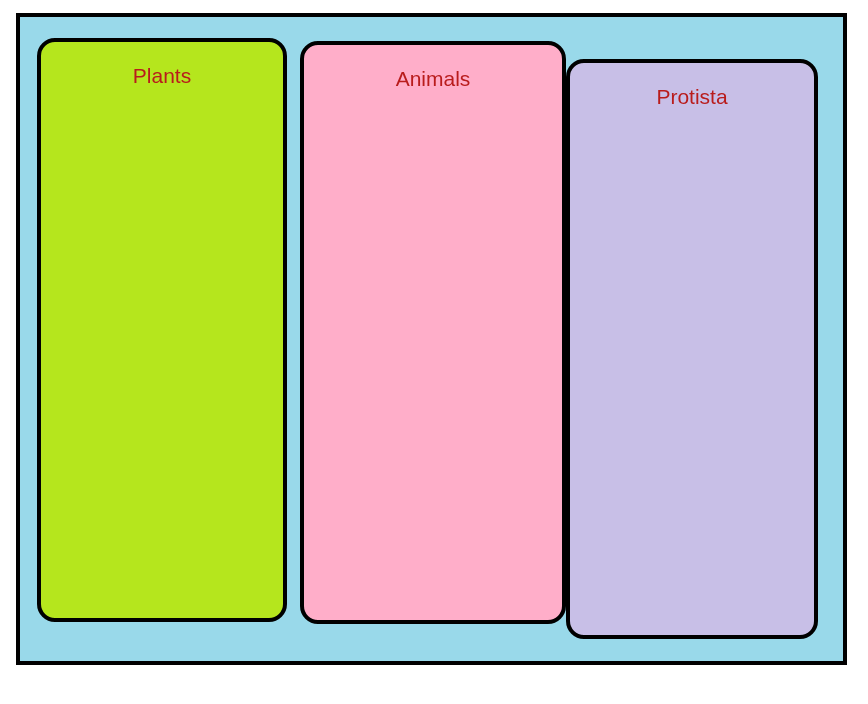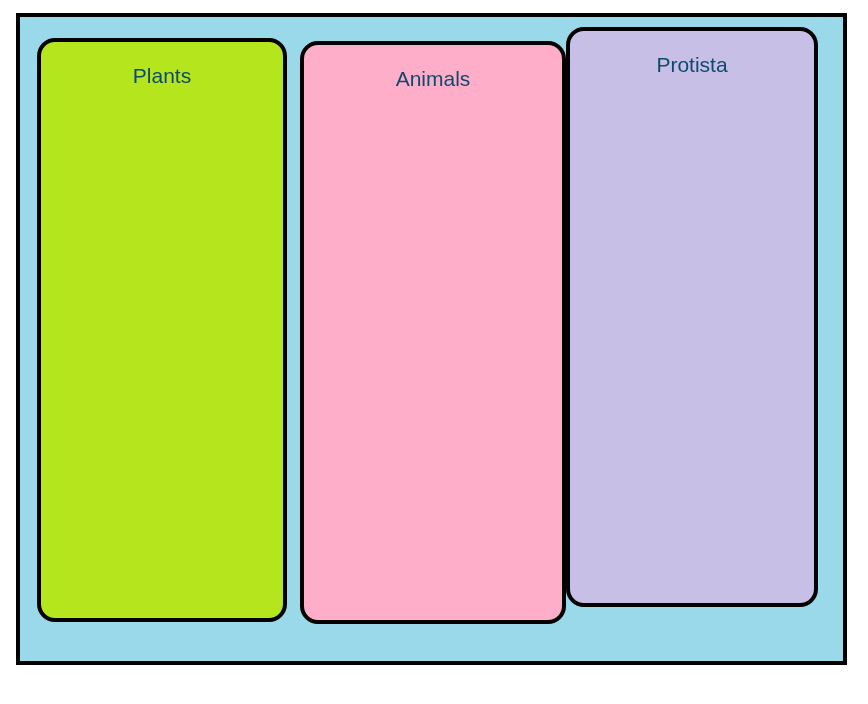--- a/index.html
+++ b/index.html
@@ -28,39 +28,39 @@
     box-sizing: border-box;
     border: 4px solid #000000;
     border-radius: 18px;
     display: flex;
     justify-content: center;
     align-items: flex-start;
     padding-top: 22px;
   }
   .panel-label {
     font-size: 21px;
-    color: #0c4a6e;
+    color: #b91c1c;
     line-height: 1.1;
     user-select: none;
   }
   .panel-plants {
     left: 17px;
     top: 21px;
     width: 250px;
     height: 584px;
   }
   .panel-animals {
     left: 280px;
     top: 24px;
     width: 266px;
     height: 583px;
   }
   .panel-protista {
     left: 546px;
-    top: 10px;
+    top: 42px;
     width: 252px;
     height: 580px;
   }
 </style>
 </head>
 <body>
 
 <div class="board" style="background-color: rgb(153, 217, 234);">
 
   <div class="panel panel-plants" style="background-color: rgb(181, 230, 29);">

